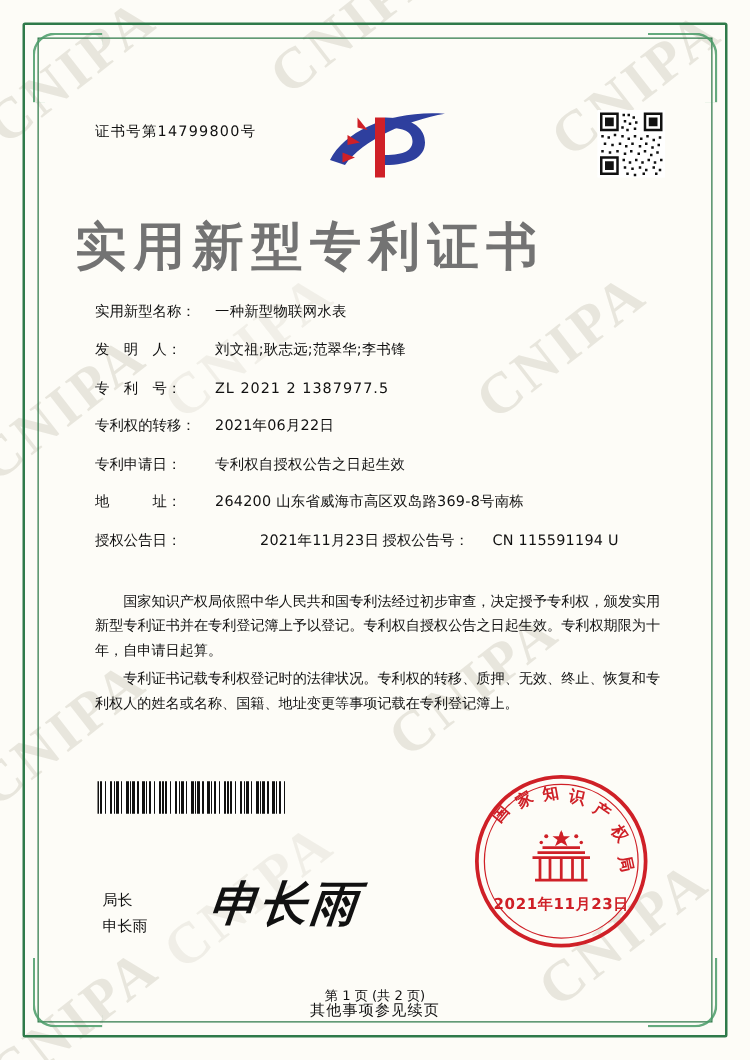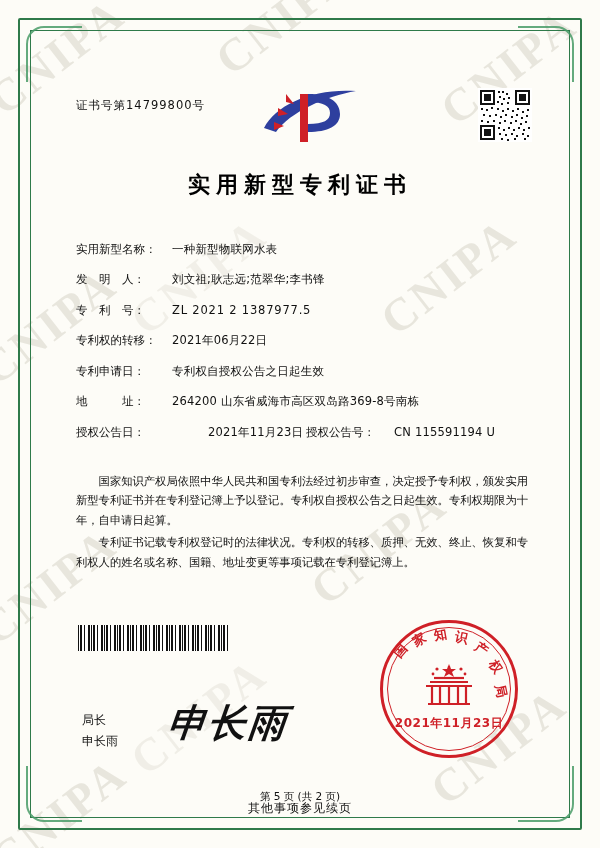--- a/index.html
+++ b/index.html
@@ -119,26 +119,26 @@
   .qr {
     position: absolute;
     right: 8px; top: 28px;
     width: 54px; height: 54px;
     background: #fff;
   }
 
   .title {
     position: absolute;
     left: 0; right: 0; top: 110px;
-    text-align: center;
+    text-align: left;
     font-family: "DejaVu Serif", "Liberation Serif", serif;
     font-weight: bold;
-    font-size: 22px;
+    font-size: 41px;
     letter-spacing: 6px;
-    color: #000000;
+    color: #737373;
   }
 
   .fields {
     position: absolute;
     left: 16px; top: 182px;
     width: 460px;
     font-size: 11.5px;
     color: #111;
   }
   .field-row {
@@ -460,17 +460,17 @@
       <div class="seal-char" style="left:109px; top:38px; transform:rotate(56deg);">权</div>
       <div class="seal-char" style="left:114px; top:62px; transform:rotate(78deg);">局</div>
     </div>
 
     <div class="signoff">
       <div>局长</div>
       <div>申长雨</div>
     </div>
     <div class="signature">申长雨</div>
 
-    <div class="page-num">第 5 页 (共 2 页)</div>
+    <div class="page-num">第 1 页 (共 2 页)</div>
   </div>
 
   <div class="footnote">其他事项参见续页</div>
 </div>
 
 </body></html>

